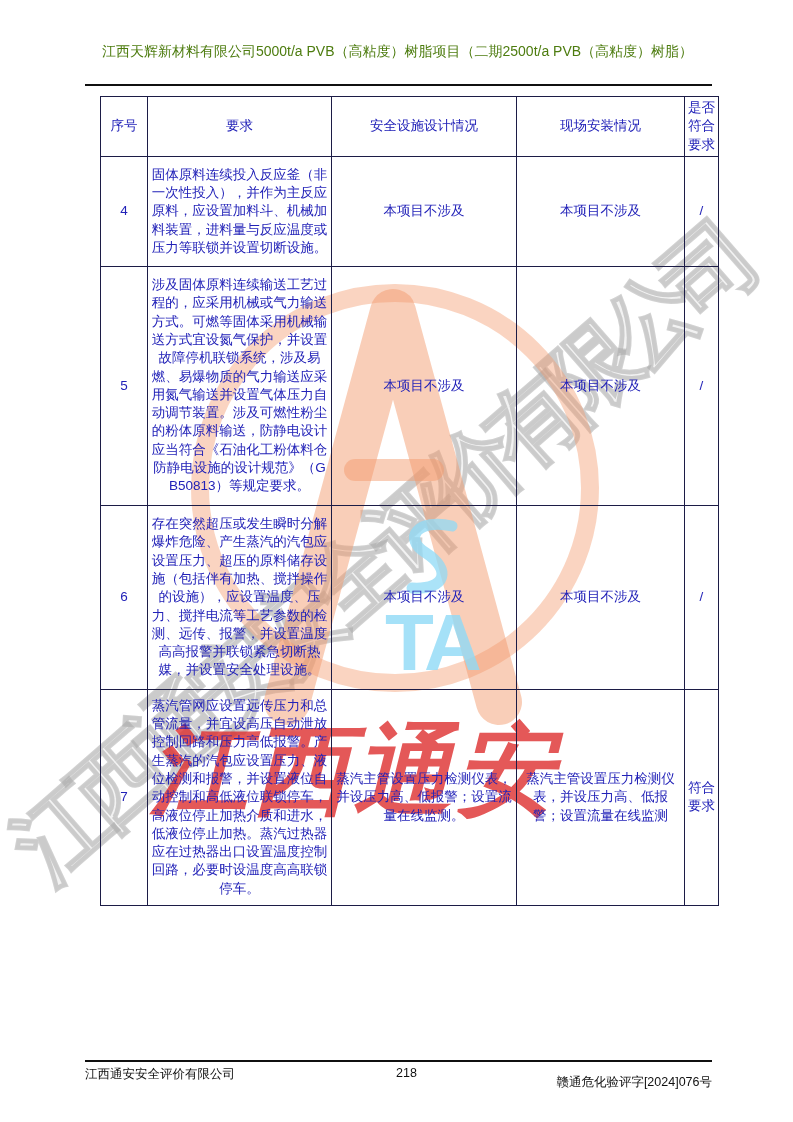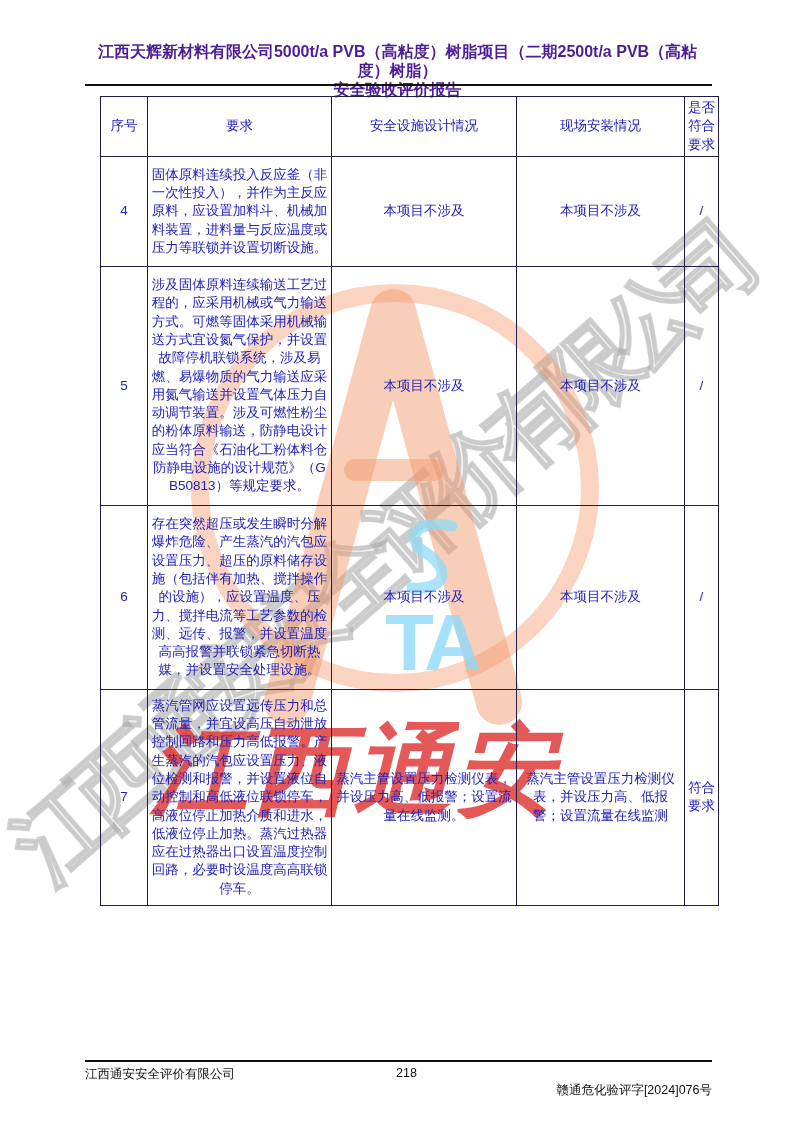--- a/index.html
+++ b/index.html
@@ -3,21 +3,21 @@
 <meta charset="utf-8">
 <style>
   html,body{margin:0;padding:0;background:#e8e8e8;}
   .page{
     position:relative;width:793px;height:1122px;background:#ffffff;
     margin:0 auto;overflow:hidden;
     font-family:"Liberation Sans","DejaVu Sans",sans-serif;
   }
   
   .doc-header{position:absolute;left:85px;top:42px;width:625px;text-align:center;z-index:2;}
-  .doc-title{font-size:16px;font-weight:bold;color:#4c1d95;line-height:19px;}
+  .doc-title{font-size:14px;font-weight:normal;color:#4d7c0f;line-height:19px;}
   .header-rule{position:absolute;left:85px;top:84px;width:627px;height:0;
     border-top:2.5px solid #101010;z-index:2;}
   
   .wm{position:absolute;z-index:1;pointer-events:none;}
   .wm-diag{
     left:28px;top:800px;white-space:nowrap;
     font-size:92px;font-weight:bold;letter-spacing:-14px;
     color:rgba(190,190,190,0.20);
     -webkit-text-stroke:2px rgba(172,172,172,0.55);
     transform:rotate(-41deg);transform-origin:0 50%;
@@ -43,42 +43,41 @@
   tbody tr:nth-child(2) td{height:239px;text-align:center;}
   tbody tr:nth-child(3) td{height:184px;}
   tbody tr:nth-child(4) td{height:216px;margin-top:40px;}
   
   .footer-rule{position:absolute;left:85px;top:1060px;width:627px;height:0;
     border-top:2.5px solid #101010;z-index:2;}
   .doc-footer{position:absolute;left:85px;top:1066px;width:627px;z-index:2;
     font-size:12.5px;color:#101010;}
   .doc-footer .f-left{position:absolute;left:0;top:0;}
   .doc-footer .f-center{position:absolute;left:8px;width:100%;text-align:center;top:0;}
-  .doc-footer .f-right{position:absolute;right:0;top:16px;}
+  .doc-footer .f-right{position:absolute;right:0;top:8px;}
 </style>
 </head>
 <body>
 
 <div class="page">
 
   <div class="wm wm-diag">江西通安安全评价有限公司</div>
 
   <svg class="wm" width="500" height="520" viewBox="0 0 500 520" style="left:150px;top:250px;">
     <circle cx="245" cy="238" r="195" fill="none" stroke="rgba(243,153,107,0.42)" stroke-width="18"></circle>
     <path d="M137,452 L243,62 L349,452" fill="none" stroke="rgba(243,153,107,0.48)" stroke-width="46" stroke-linecap="round" stroke-linejoin="round"></path>
     <path d="M205,220 L283,220" fill="none" stroke="rgba(243,153,107,0.48)" stroke-width="22" stroke-linecap="round"></path>
     <path d="M302,276 C268,268 252,288 276,303 C301,319 297,340 262,338" fill="none" stroke="rgba(143,217,246,0.75)" stroke-width="11" stroke-linecap="round"></path>
     <text x="235" y="420" font-size="80" font-weight="bold" fill="rgba(143,217,246,0.80)" letter-spacing="-4">TA</text>
   </svg>
 
   <div class="wm wm-red">江西通安</div>
 
   <div class="doc-header">
     <div class="doc-title">江西天辉新材料有限公司5000t/a PVB（高粘度）树脂项目（二期2500t/a PVB（高粘度）树脂）</div>
-    <div class="doc-title">安全验收评价报告</div>
   </div>
   <div class="header-rule"></div>
 
   <div class="tbl-wrap">
     <table class="main">
       <colgroup>
         <col style="width:47px">
           <col style="width:184px">
           <col style="width:185px">
         <col style="width:168px">

